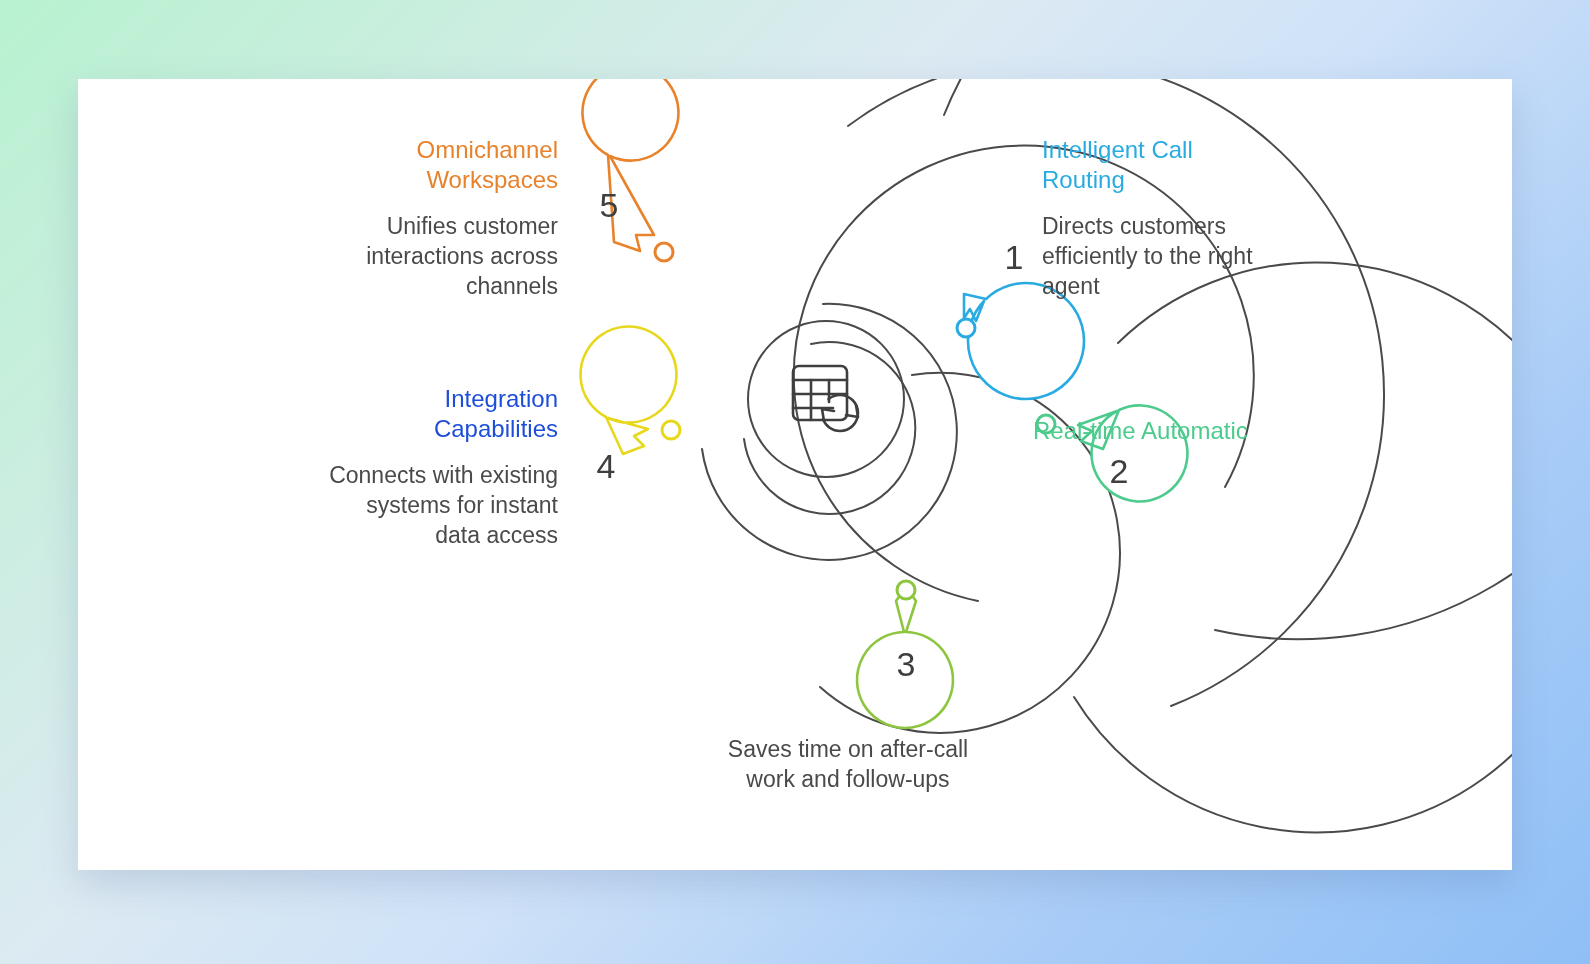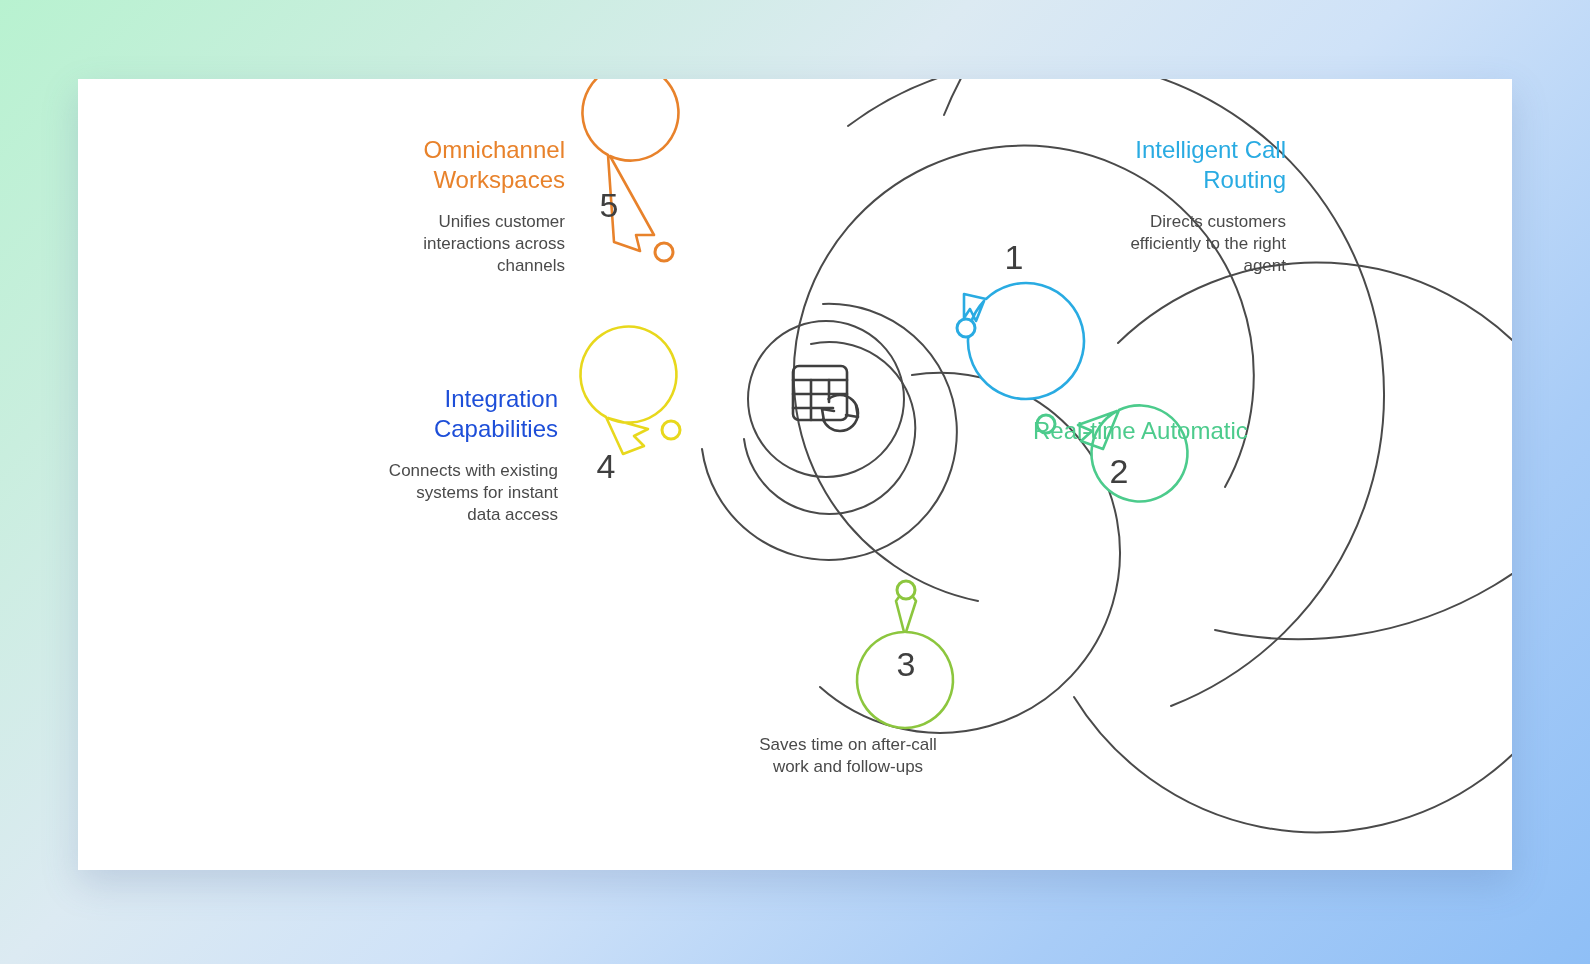--- a/index.html
+++ b/index.html
@@ -46,34 +46,34 @@
     position: absolute;
   }
   .tblock .ttitle {
     font-size: 24px;
     line-height: 30px;
     font-weight: 400;
     margin: 0 0 16px 0;
     white-space: pre-line;
   }
   .tblock .tdesc {
-    font-size: 17px;
-    line-height: 22px;
+    font-size: 23px;
+    line-height: 30px;
     color: #4a4a4a;
     margin: 0;
     white-space: pre-line;
   }
   .align-right { text-align: right; }
   .align-left  { text-align: left; }
   .align-center{ text-align: center; }
 
   
-  #txt-omnichannel { left: 187px;  top: 56px;  width: 300px; }
+  #txt-omnichannel { left: 180px;  top: 56px;  width: 300px; }
   #txt-integration { left: 180px;  top: 305px; width: 300px; }
-  #txt-routing     { left: 908px;  top: 56px;  width: 300px; text-align: right; }
+  #txt-routing     { left: 964px;  top: 56px;  width: 300px; }
   #txt-coaching    { left: 955px;  top: 337px; width: 300px; }
   #txt-transcription{ left: 610px; top: 655px; width: 320px; }
 
   .num {
     font-size: 34px;
     fill: #3f3f3f;
     font-family: "Liberation Sans", sans-serif;
   }
 </style>
 </head>

